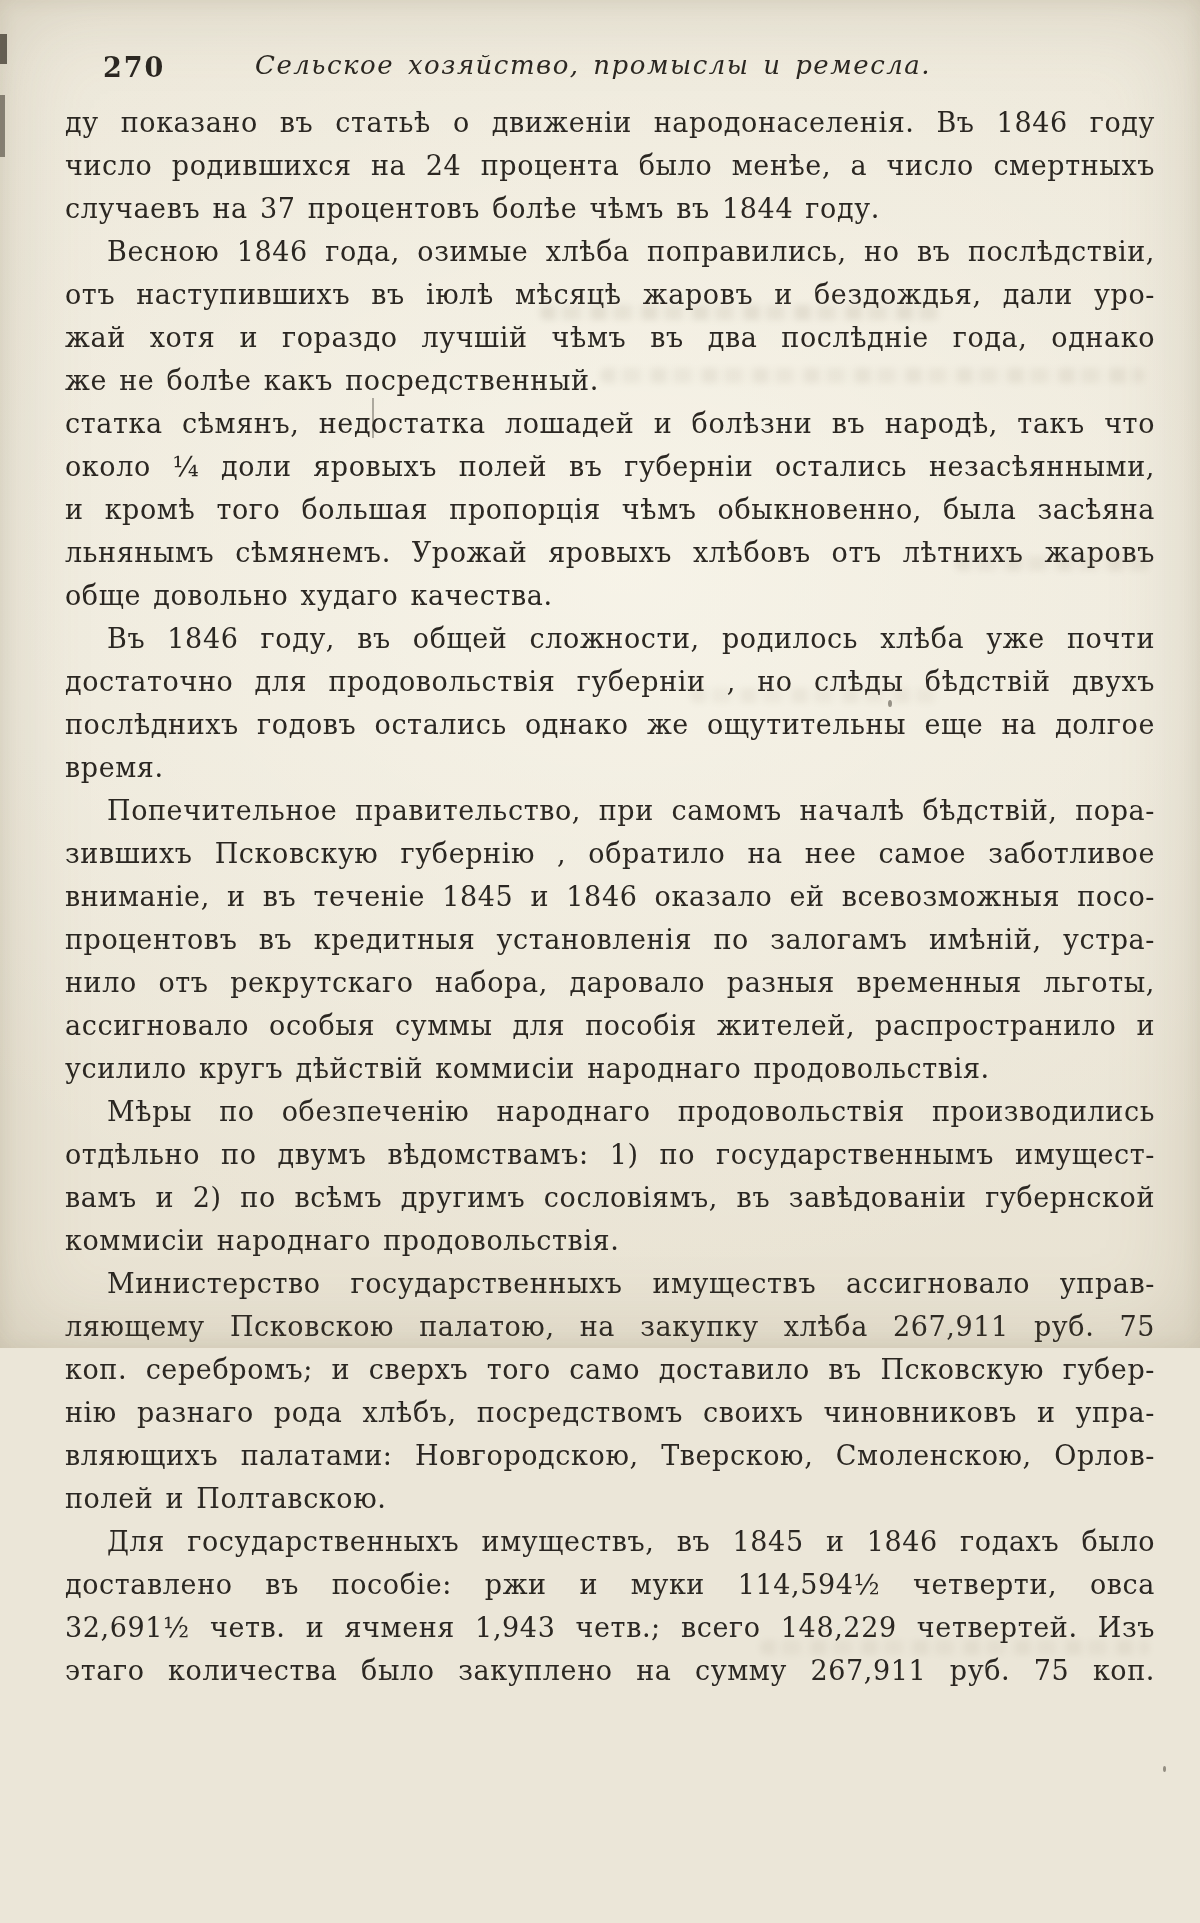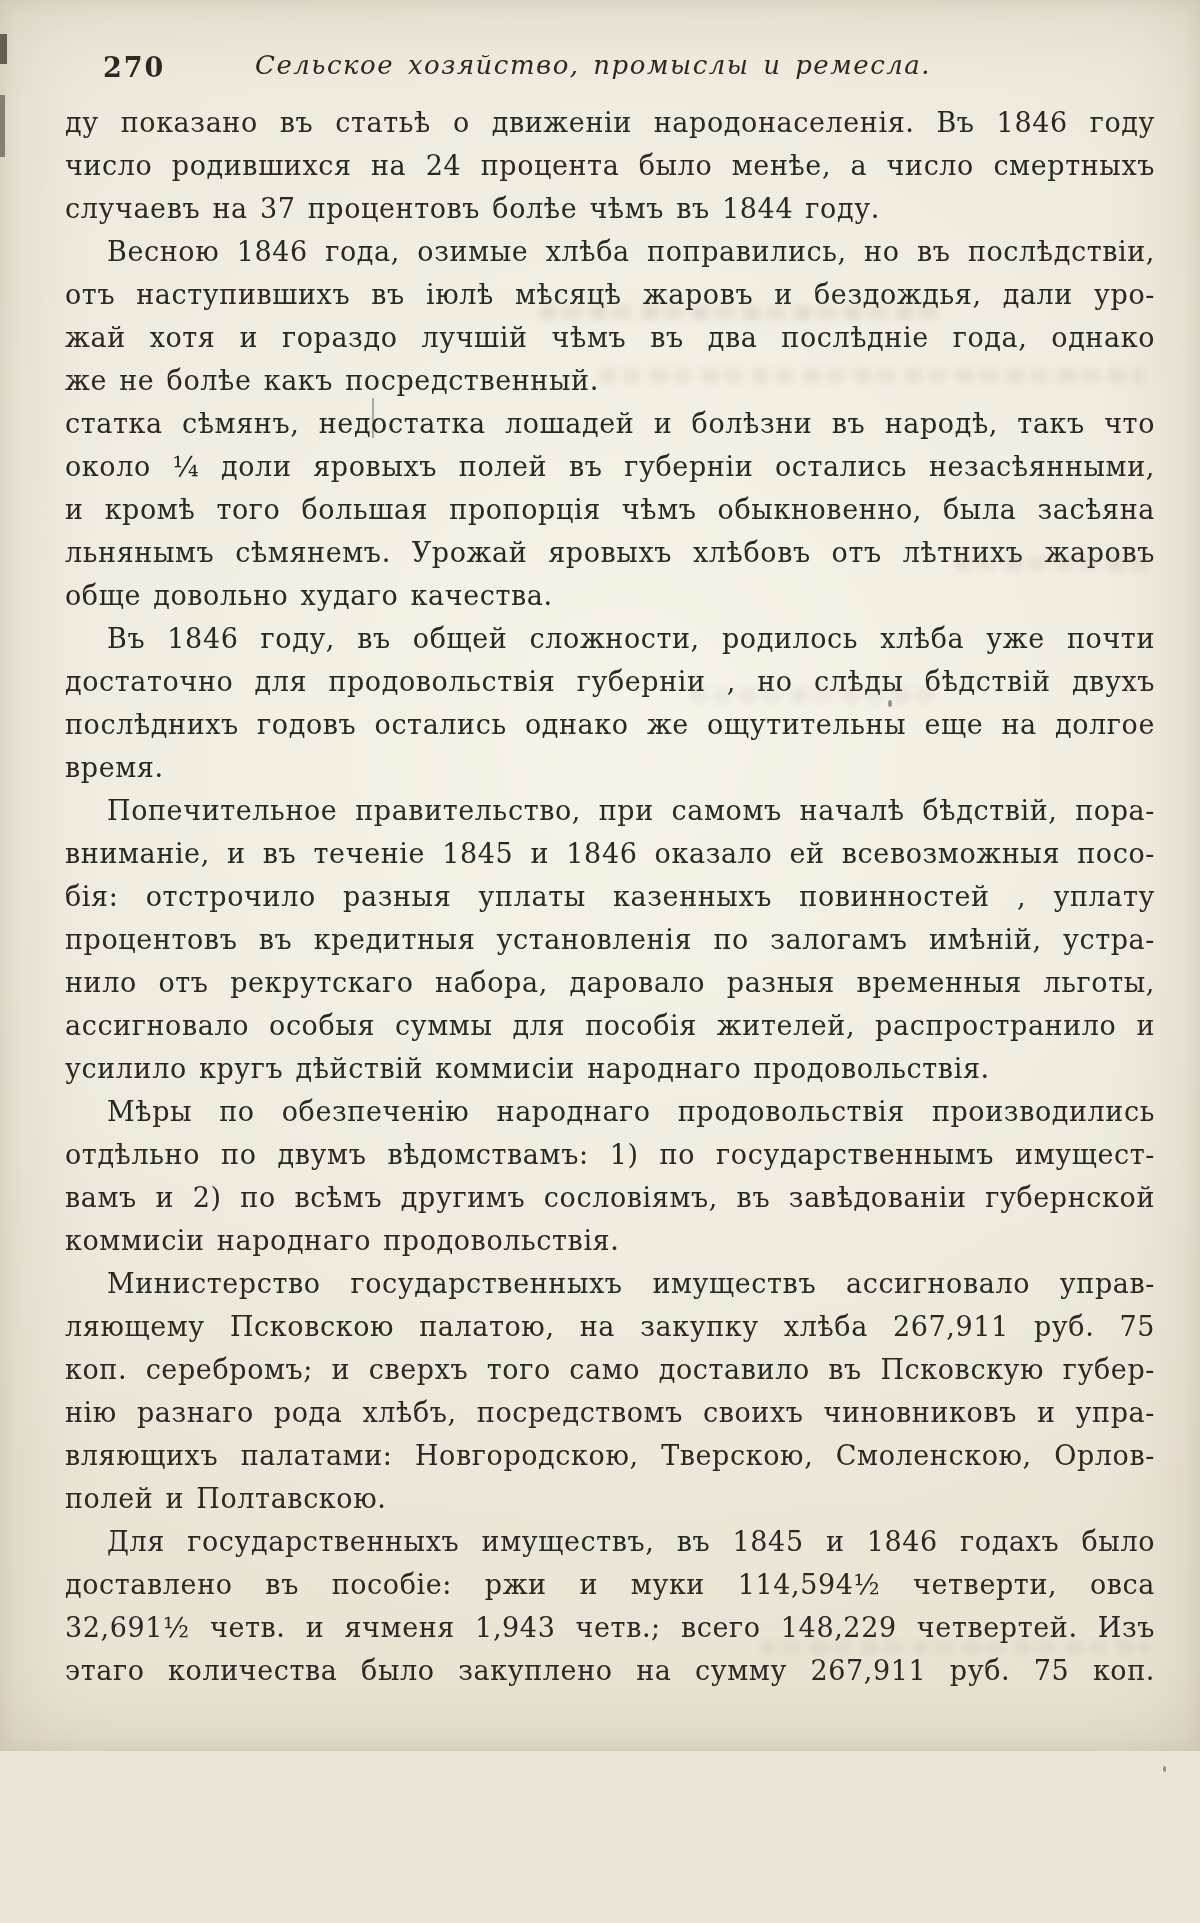--- a/index.html
+++ b/index.html
@@ -8,21 +8,21 @@
   }
   *{margin:0;padding:0;box-sizing:border-box;}
   html,body{width:1200px;height:1923px;}
   body{
     font-family:"DejaVu Serif","Liberation Serif",serif;
     background:var(--paper);
     overflow:hidden;
   }
   .page{
     position:relative;
-    width:1200px;height:1751px;
+    width:1200px;height:1348px;
     background:
       radial-gradient(ellipse 130% 90% at 52% 42%, rgba(255,253,244,0.55) 0%, rgba(255,253,244,0) 60%),
       linear-gradient(180deg,#ede8da 0%, #ece7d9 55%, #e9e3d3 100%);
     color:var(--ink);
   }
   .page::after{ 
     content:"";position:absolute;inset:0;pointer-events:none;
     box-shadow:inset 0 0 90px rgba(120,105,75,0.22), inset 0 0 18px rgba(120,105,75,0.12);
   }
   .running-head{
@@ -101,22 +101,22 @@
         <div class="line last">обще довольно худаго качества.</div>
       </div>
       <div class="paragraph">
         <div class="line indent">Въ 1846 году, въ общей сложности, родилось хлѣба уже почти</div>
         <div class="line">достаточно для продовольствія губерніи , но слѣды бѣдствій двухъ</div>
         <div class="line">послѣднихъ годовъ остались однако же ощутительны еще на долгое</div>
         <div class="line last">время.</div>
       </div>
       <div class="paragraph">
         <div class="line indent">Попечительное правительство, при самомъ началѣ бѣдствій, пора-</div>
+        <div class="line">зившихъ Псковскую губернію , обратило на нее самое заботливое</div>
         <div class="line">вниманіе, и въ теченіе 1845 и 1846 оказало ей всевозможныя посо-</div>
-        <div class="line">бія: отстрочило разныя уплаты казенныхъ повинностей , уплату</div>
         <div class="line">процентовъ въ кредитныя установленія по залогамъ имѣній, устра-</div>
         <div class="line">нило отъ рекрутскаго набора, даровало разныя временныя льготы,</div>
         <div class="line">ассигновало особыя суммы для пособія жителей, распространило и</div>
         <div class="line last">усилило кругъ дѣйствій коммисіи народнаго продовольствія.</div>
       </div>
       <div class="paragraph">
         <div class="line indent">Мѣры по обезпеченію народнаго продовольствія производились</div>
         <div class="line">отдѣльно по двумъ вѣдомствамъ: 1) по государственнымъ имущест-</div>
         <div class="line">вамъ и 2) по всѣмъ другимъ сословіямъ, въ завѣдованіи губернской</div>
         <div class="line last">коммисіи народнаго продовольствія.</div>

